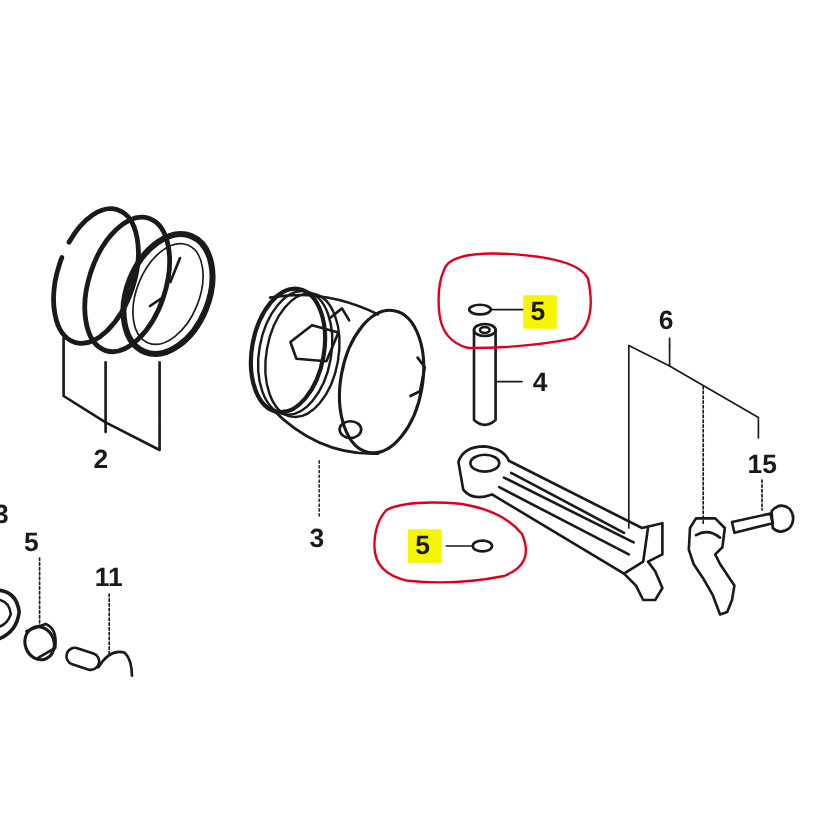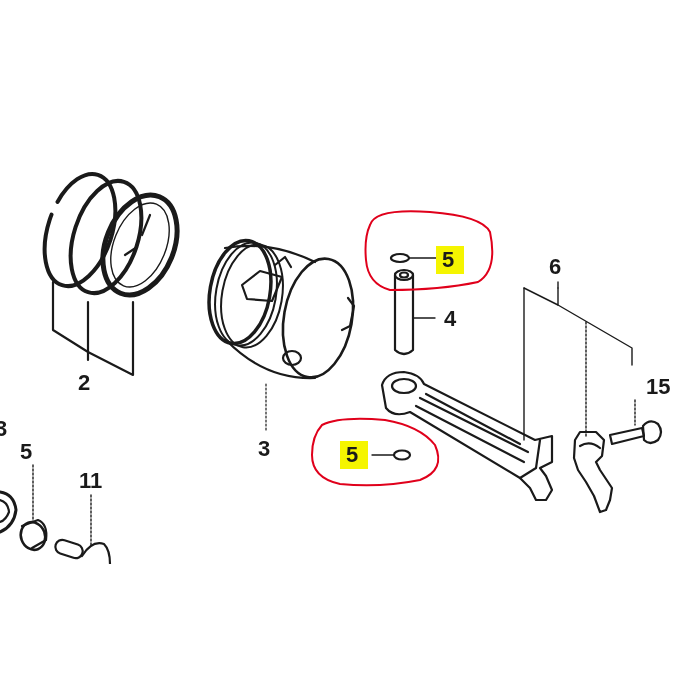--- a/index.html
+++ b/index.html
@@ -117,15 +117,15 @@
 
     <div class="callout" style="left:78px; top:372px;">2</div>
     <div class="callout" style="left:258px; top:438px;">3</div>
     <div class="callout" style="left:-5px; top:418px;">3</div>
     <div class="callout" style="left:444px; top:308px;">4</div>
     <div class="callout hl" style="left:436px; top:246px;">5</div>
     <div class="callout hl" style="left:340px; top:441px;">5</div>
     <div class="callout" style="left:549px; top:256px;">6</div>
     <div class="callout" style="left:79px; top:470px;">11</div>
     <div class="callout" style="left:20px; top:441px;">5</div>
-    <div class="callout" style="left:646px; top:376px;">15</div>
+    <div class="callout" style="left:623px; top:376px;">15</div>
   </div>
 </div>
 
 </body></html>

